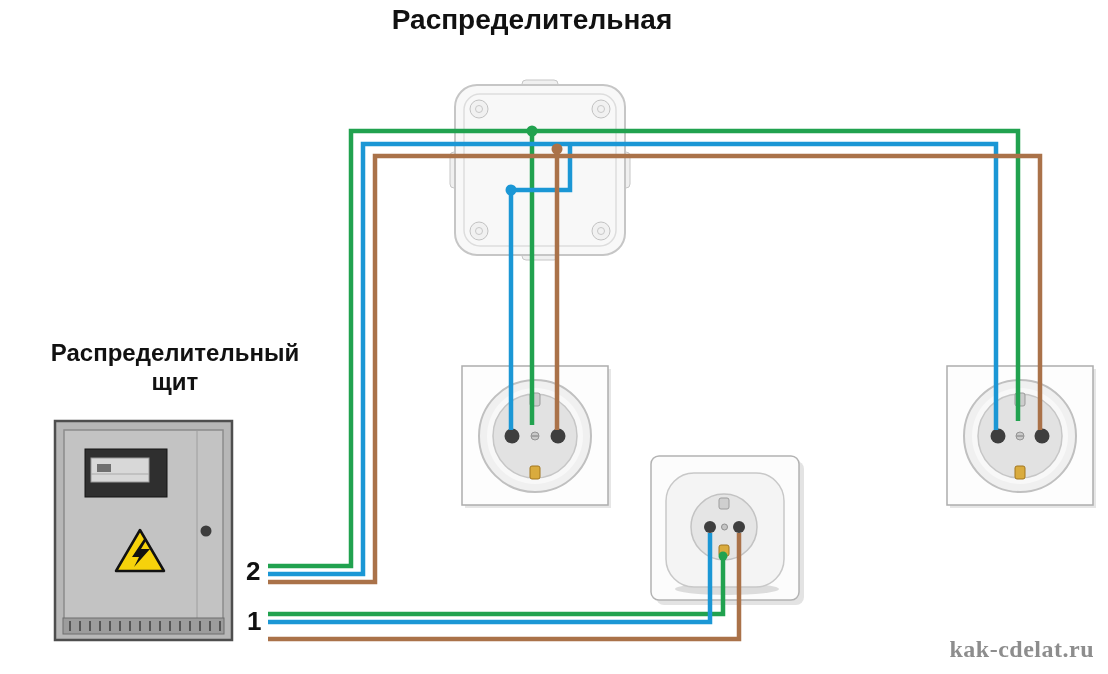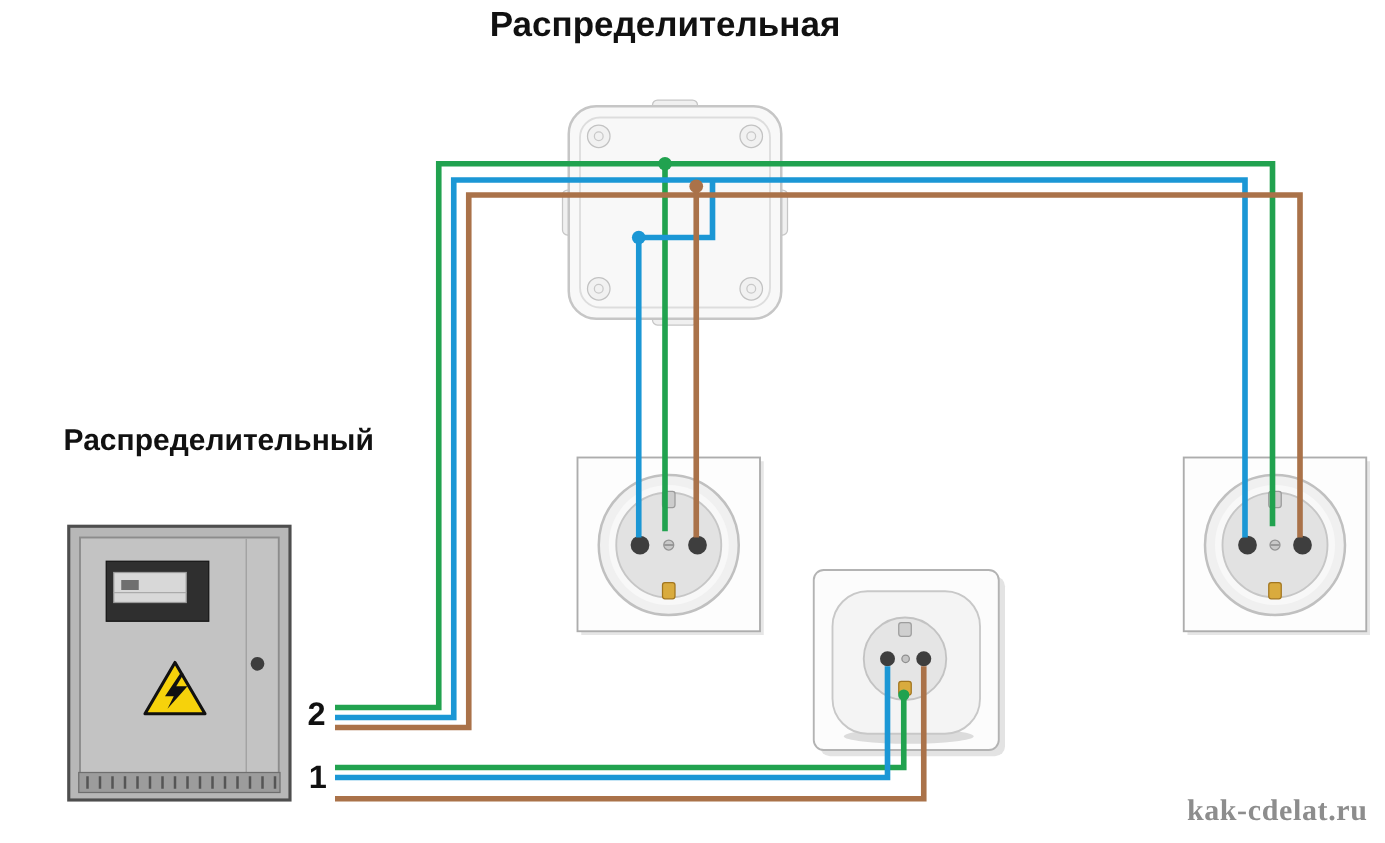--- a/index.html
+++ b/index.html
@@ -124,19 +124,20 @@
       <circle cx="723" cy="556" r="4.5" fill="#21a24f"></circle>
     </g>
   </svg>
 
   <div class="label title">
     <div>Распределительная</div>
   </div>
 
   <div class="label panel-label">
     <div>Распределительный</div>
+    <div>щит</div>
   </div>
 
   <div class="run-label two">2</div>
   <div class="run-label one">1</div>
 
   <div class="watermark">kak-cdelat.ru</div>
 </div>
 
 </body></html>

